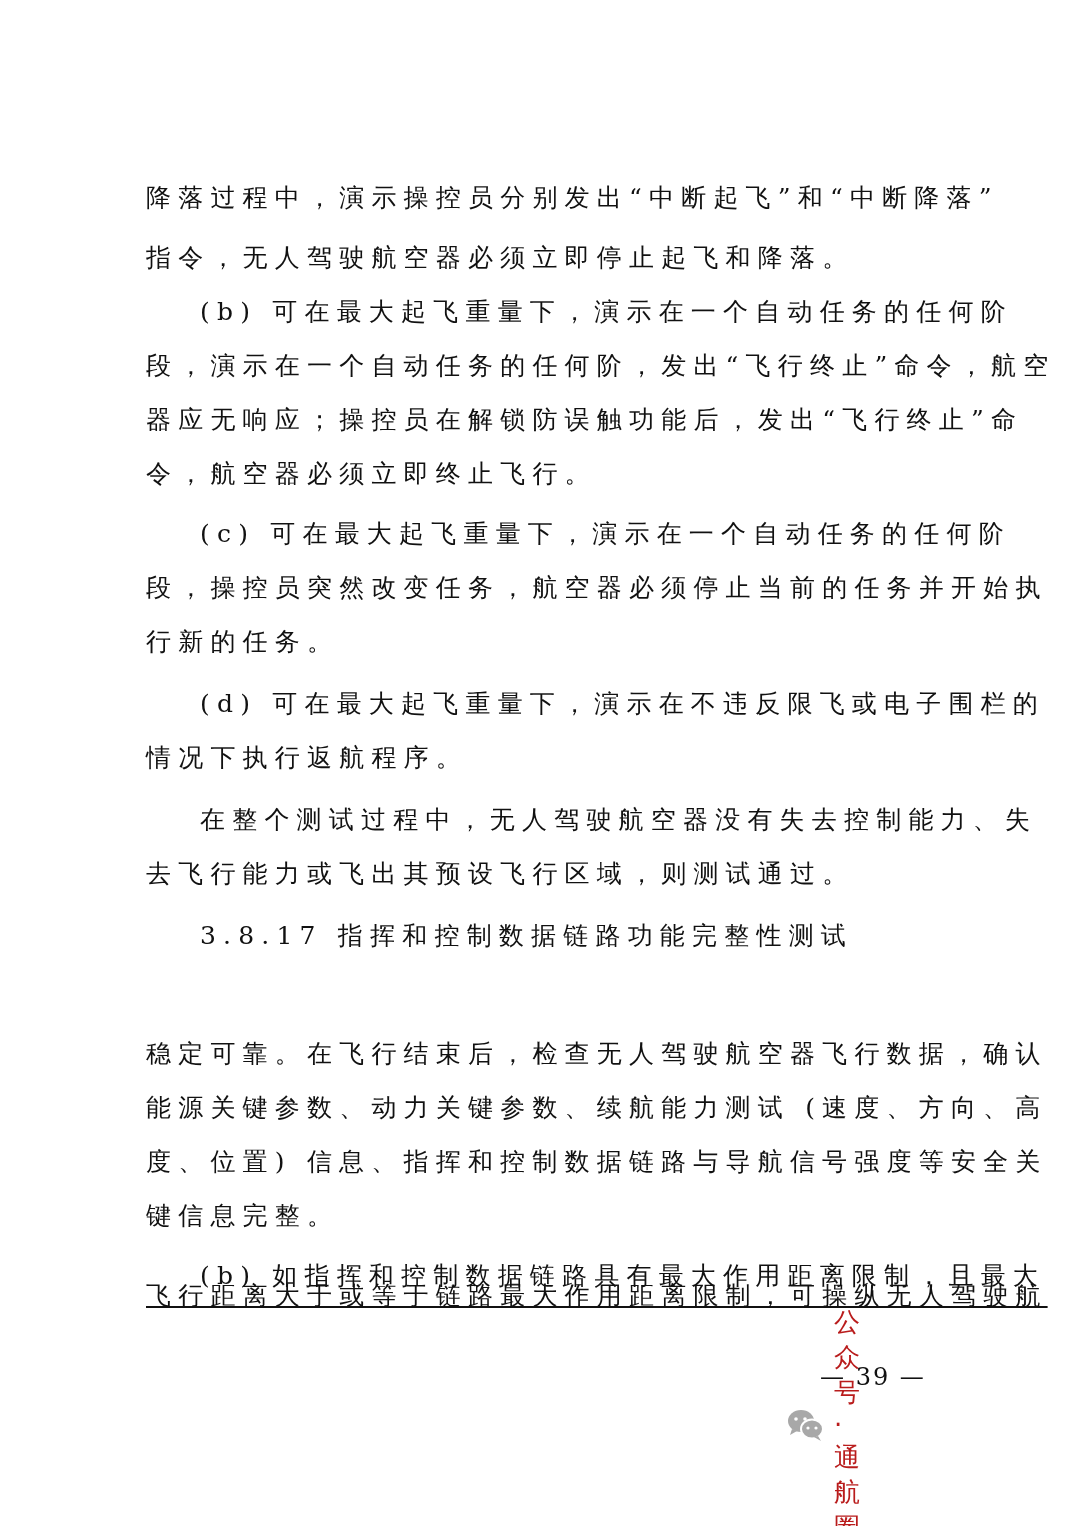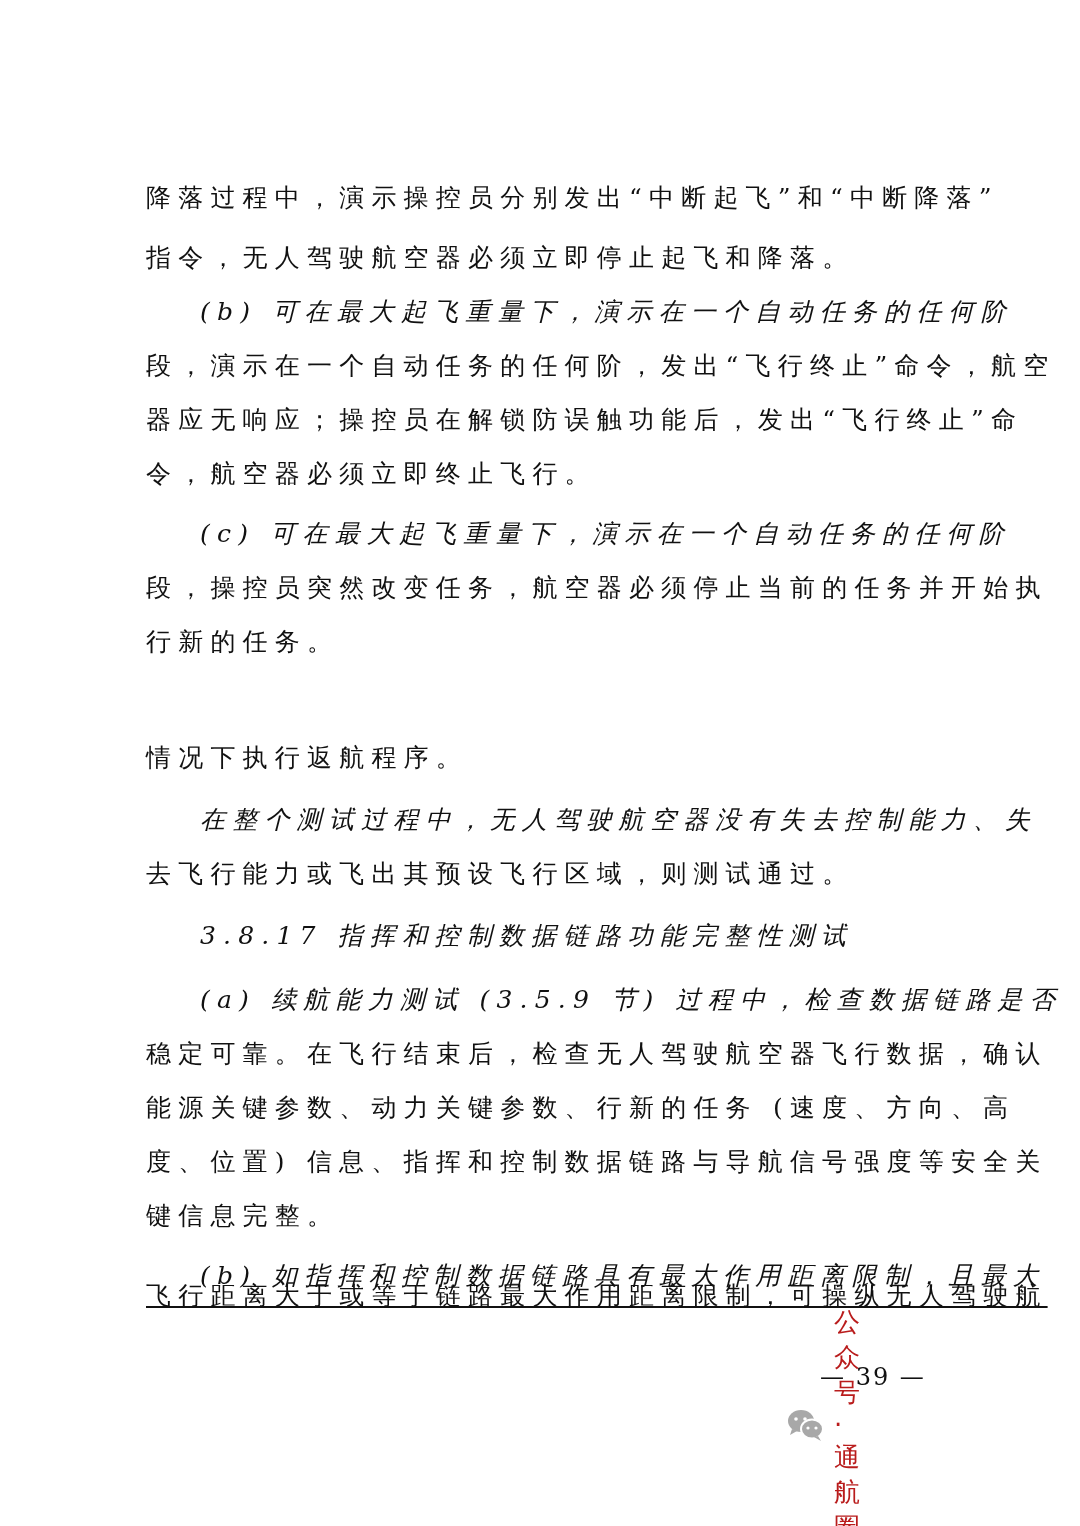--- a/index.html
+++ b/index.html
@@ -27,21 +27,21 @@
       width: 800px;
       font-size: 25px;
       line-height: 32px;
       white-space: nowrap;
       letter-spacing: 7.2px;
     }
     .justify {
       text-align: justify;
       text-align-last: justify;
     }
-    .indent { left: 200px; width: 746px; font-style: italic; }
+    .indent { left: 200px; width: 746px; }
     .page-number {
       position: absolute;
       left: 820px;
       top: 1362px;
       font-size: 24px;
       line-height: 30px;
       white-space: nowrap;
       letter-spacing: 2px;
     }
     .watermark {
@@ -69,27 +69,27 @@
 <div class="page">
   <div id="l0" class="line justify" style="top: 182px;">降落过程中，演示操控员分别发出“中断起飞”和“中断降落”</div>
   <div id="l1" class="line" style="top: 234px; margin-top: 8px;">指令，无人驾驶航空器必须立即停止起飞和降落。</div>
   <div id="l2" class="line indent justify" style="top: 296px;">(b) 可在最大起飞重量下，演示在一个自动任务的任何阶</div>
   <div id="l3" class="line justify" style="top: 350px;">段，演示在一个自动任务的任何阶，发出“飞行终止”命令，航空</div>
   <div id="l4" class="line justify" style="top: 404px;">器应无响应；操控员在解锁防误触功能后，发出“飞行终止”命</div>
   <div id="l5" class="line" style="top: 458px;">令，航空器必须立即终止飞行。</div>
   <div id="l6" class="line indent justify" style="top: 518px;">(c) 可在最大起飞重量下，演示在一个自动任务的任何阶</div>
   <div id="l7" class="line justify" style="top: 572px;">段，操控员突然改变任务，航空器必须停止当前的任务并开始执</div>
   <div id="l8" class="line" style="top: 626px;">行新的任务。</div>
+  <div id="l9" class="line indent justify" style="top: 688px;">(d) 可在最大起飞重量下，演示在不违反限飞或电子围栏的</div>
   <div id="l10" class="line" style="top: 742px;">情况下执行返航程序。</div>
   <div id="l11" class="line indent justify" style="top: 804px;">在整个测试过程中，无人驾驶航空器没有失去控制能力、失</div>
   <div id="l12" class="line" style="top: 858px;">去飞行能力或飞出其预设飞行区域，则测试通过。</div>
   <div id="l13" class="line indent" style="top: 920px;">3.8.17 指挥和控制数据链路功能完整性测试</div>
-  <div id="l14" class="line indent justify" style="top: 984px;">(a) 续航能力测试 (3.5.9 节) 过程中，检查数据链路是否</div>
   <div id="l15" class="line justify" style="top: 1038px;">稳定可靠。在飞行结束后，检查无人驾驶航空器飞行数据，确认</div>
-  <div id="l16" class="line justify" style="top: 1092px;">能源关键参数、动力关键参数、行新的任务 (速度、方向、高</div>
+  <div id="l16" class="line justify" style="top: 1092px;">能源关键参数、动力关键参数、续航能力测试 (速度、方向、高</div>
   <div id="l17" class="line justify" style="top: 1146px;">度、位置) 信息、指挥和控制数据链路与导航信号强度等安全关</div>
   <div id="l18" class="line" style="top: 1200px;">键信息完整。</div>
   <div id="l19" class="line indent justify" style="top: 1260px;">(b) 如指挥和控制数据链路具有最大作用距离限制，且最大</div>
   <div id="l20" class="line justify" style="top: 1280px; text-decoration: underline;">飞行距离大于或等于链路最大作用距离限制，可操纵无人驾驶航</div>
 
   <div class="page-number">— 39 —</div>
 
   <div class="watermark">
     <span class="wechat-icon">
       <svg width="40" height="34" viewBox="0 0 40 34">

